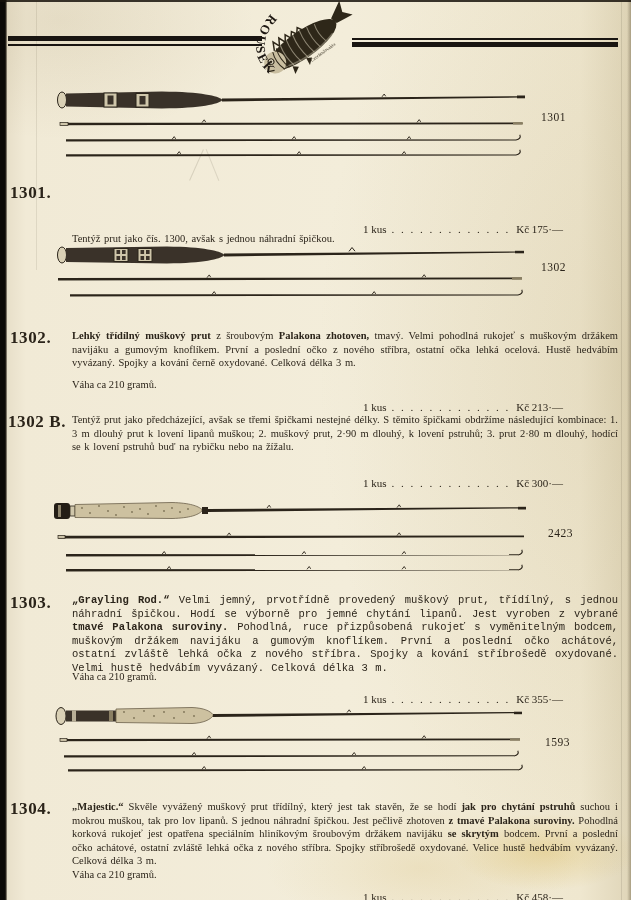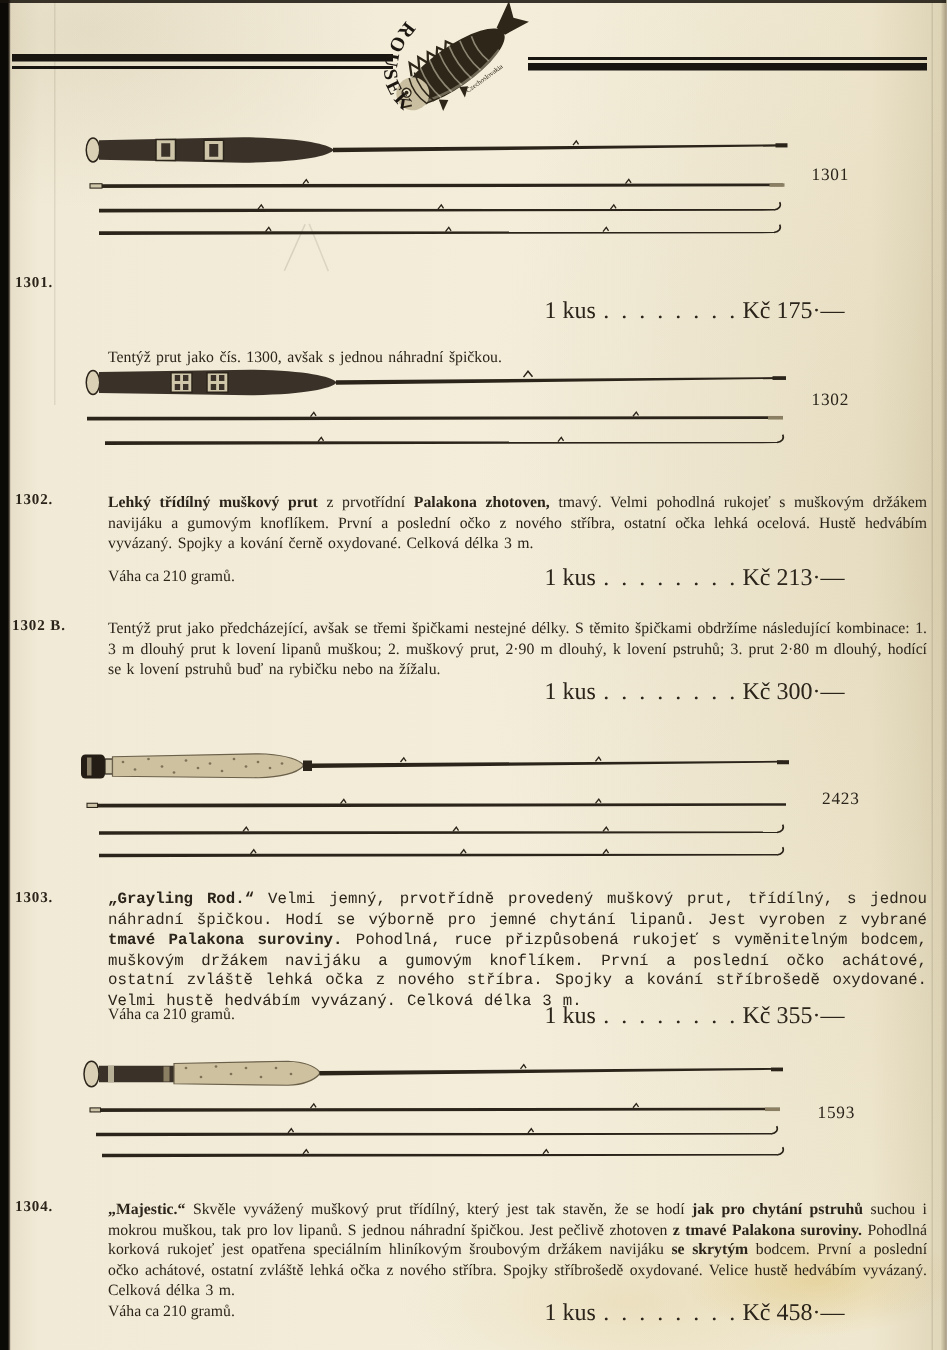--- a/index.html
+++ b/index.html
@@ -36,42 +36,42 @@
   #fig1302{left:52px;top:242px;width:485px;height:62px;}
   #fig1303{left:52px;top:498px;width:485px;height:82px;}
   #fig1304{left:52px;top:700px;width:485px;height:78px;}
   .figlabel{position:absolute;font-size:11.5px;letter-spacing:.5px;color:#2b241a;}
   #lab1301{left:541px;top:111px;}
   #lab1302{left:541px;top:261px;}
   #lab1303{left:548px;top:527px;}
   #lab1304{left:545px;top:736px;}
 
   .item{display:contents;}
-  .inum{position:absolute;font-weight:700;font-size:10px;letter-spacing:.6px;}
+  .inum{position:absolute;font-weight:700;font-size:17px;letter-spacing:.6px;}
   #num1301{left:10px;top:183px;}
   #num1302{left:10px;top:328px;}
   #num1302b{left:8px;top:412px;}
   #num1303{left:10px;top:593px;}
   #num1304{left:10px;top:799px;}
 
   .idesc{position:absolute;margin:0;font-size:10.5px;line-height:13.6px;text-align:justify;width:546px;word-spacing:1px;}
   .idesc b{font-weight:700;}
   .idesc.single{text-align:left;width:460px;}
   #desc1301{left:72px;top:184px;margin-top:48px;}
   #desc1302{left:72px;top:329px;}
   #desc1302b{left:72px;top:413px;}
   #desc1303{left:72px;top:594px;font-family:Liberation Mono, monospace;}
   #desc1304{left:72px;top:800px;}
 
   .wnote{position:absolute;font-size:10.5px;}
   #weight1302{left:72px;top:379px;}
   #weight1303{left:72px;top:671px;}
   #weight1304{left:72px;top:869px;}
 
-  .prow{position:absolute;display:flex;align-items:baseline;width:200px;font-size:16px;}
+  .prow{position:absolute;display:flex;align-items:baseline;width:200px;font-size:11px;margin-top:24px;}
   .prow .dots{flex:1;overflow:hidden;white-space:nowrap;margin:0 5px;word-spacing:4px;}
   .prow .pval{white-space:nowrap;}
   #price1301{left:363px;top:199px;}
   #price1302{left:363px;top:377px;}
   #price1302b{left:363px;top:453px;}
   #price1303{left:363px;top:669px;}
   #price1304{left:363px;top:867px;}
 </style>
 </head>
 <body>
@@ -304,21 +304,21 @@
     <div id="price1301" class="prow">
       <span class="qty">1 kus</span>
       <span class="dots">. . . . . . . . . . . . . . . . . . . . . . . .</span>
       <span class="pval">Kč 175·—</span>
     </div>
   </section>
 
   
   <section class="item">
     <div id="num1302" class="inum">1302.</div>
-    <p id="desc1302" class="idesc"><b>Lehký třídílný muškový prut</b><span> z prvotřídní </span><b>Palakona zhotoven,</b><span> tmavý. Velmi pohodlná rukojeť s muškovým držákem navijáku a gumovým knoflíkem. První a poslední očko z nového stříbra, ostatní očka lehká ocelová. Hustě hedvábím vyvázaný. Spojky a kování černě oxydované. Celková délka 3 m.</span></p>
+    <p id="desc1302" class="idesc"><b>Lehký třídílný muškový prut</b><span> z šroubovým </span><b>Palakona zhotoven,</b><span> tmavý. Velmi pohodlná rukojeť s muškovým držákem navijáku a gumovým knoflíkem. První a poslední očko z nového stříbra, ostatní očka lehká ocelová. Hustě hedvábím vyvázaný. Spojky a kování černě oxydované. Celková délka 3 m.</span></p>
     <div id="weight1302" class="wnote">Váha ca 210 gramů.</div>
     <div id="price1302" class="prow">
       <span class="qty">1 kus</span>
       <span class="dots">. . . . . . . . . . . . . . . . . . . . . . . .</span>
       <span class="pval">Kč 213·—</span>
     </div>
   </section>
 
   
   <section class="item">

